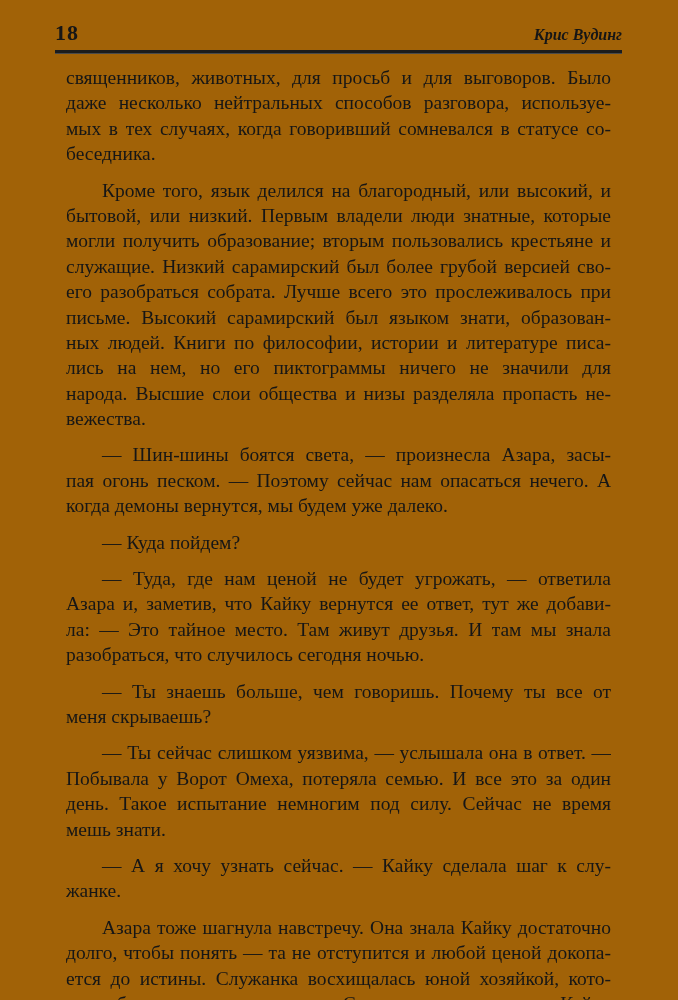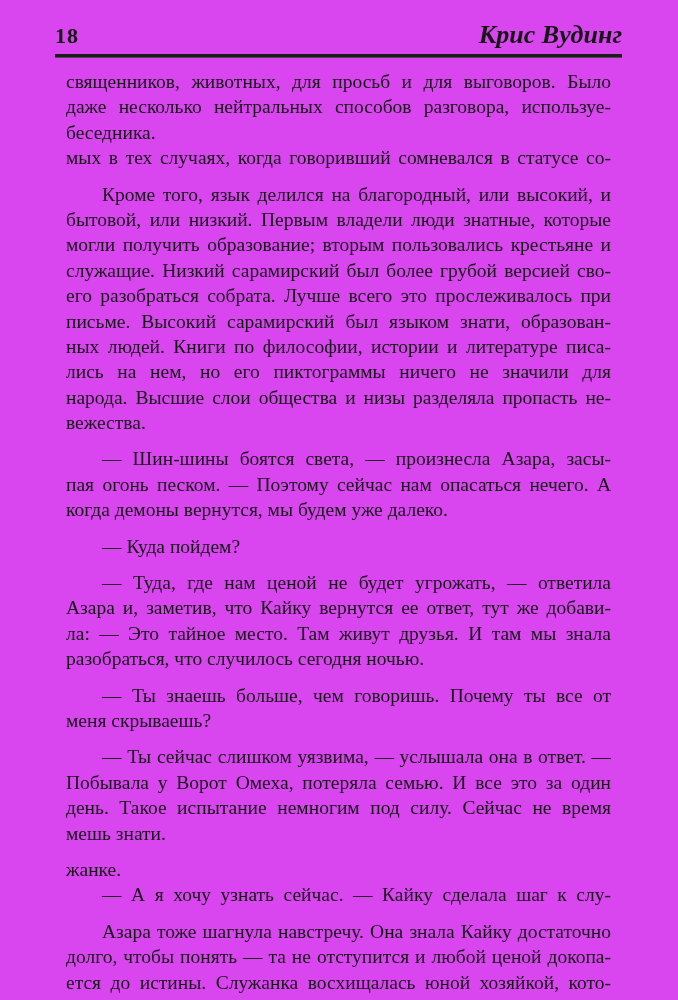--- a/index.html
+++ b/index.html
@@ -1,30 +1,30 @@
 <!DOCTYPE html>
 <html lang="ru"><head>
 <meta charset="utf-8">
 <style>
   html,body{margin:0;padding:0;background:#e8e8e6;}
   .page{
     width:678px;height:1000px;box-sizing:border-box;
-    background:#d946ef;color:#161616;
+    background:#a16207;color:#161616;
     padding:20px 56px 0 55px;
     font-family:"Liberation Serif","DejaVu Serif",serif;
     position:relative;overflow:hidden;margin:0 auto;
   }
   .page-header{
     display:flex;justify-content:space-between;align-items:baseline;
   }
   .page-number{
     font-size:22px;font-weight:700;letter-spacing:1px;
   }
   .running-title{
-    font-size:26px;font-weight:700;font-style:italic;
+    font-size:16px;font-weight:700;font-style:italic;
   }
   .header-rule{
     height:3px;background:#1c1c1c;margin-top:4px;
     border-bottom:1px solid #4a4a4a;
   }
   .page-body{
     margin-top:8px;
     font-size:19.5px;line-height:25.4px;
   }
   .paragraph{margin:11px;padding:0;}
@@ -48,22 +48,22 @@
 <div class="page">
   <div class="page-header">
     <span class="page-number">18</span>
     <span class="running-title">Крис Вудинг</span>
   </div>
   <div class="header-rule"></div>
   <div class="page-body">
       <div class="paragraph">
         <div class="text-line">священников, животных, для просьб и для выговоров. Было</div>
         <div class="text-line">даже несколько нейтральных способов разговора, используе-</div>
+        <div class="text-line">мых в тех случаях, когда говоривший сомневался в статусе со-</div>
         <div class="text-line last">беседника.</div>
-        <div class="text-line">мых в тех случаях, когда говоривший сомневался в статусе со-</div>
       </div>
       <div class="paragraph">
         <div class="text-line indent">Кроме того, язык делился на благородный, или высокий, и</div>
         <div class="text-line">бытовой, или низкий. Первым владели люди знатные, которые</div>
         <div class="text-line">могли получить образование; вторым пользовались крестьяне и</div>
         <div class="text-line">служащие. Низкий сарамирский был более грубой версией сво-</div>
         <div class="text-line">его разобраться собрата. Лучше всего это прослеживалось при</div>
         <div class="text-line">письме. Высокий сарамирский был языком знати, образован-</div>
         <div class="text-line">ных людей. Книги по философии, истории и литературе писа-</div>
         <div class="text-line">лись на нем, но его пиктограммы ничего не значили для простого</div>
@@ -88,22 +88,22 @@
         <div class="text-line indent">— Ты знаешь больше, чем говоришь. Почему ты все от</div>
         <div class="text-line last">меня скрываешь?</div>
       </div>
       <div class="paragraph">
         <div class="text-line indent">— Ты сейчас слишком уязвима, — услышала она в ответ. —</div>
         <div class="text-line">Побывала у Ворот Омеха, потеряла семью. И все это за один</div>
         <div class="text-line">день. Такое испытание немногим под силу. Сейчас не время</div>
         <div class="text-line last">мешь знати.</div>
       </div>
       <div class="paragraph">
+        <div class="text-line indent">— А я хочу узнать сейчас. — Кайку сделала шаг к слу-</div>
         <div class="text-line last">жанке.</div>
-        <div class="text-line indent">— А я хочу узнать сейчас. — Кайку сделала шаг к слу-</div>
       </div>
       <div class="paragraph">
         <div class="text-line indent">Азара тоже шагнула навстречу. Она знала Кайку достаточно</div>
         <div class="text-line">долго, чтобы понять — та не отступится и любой ценой докопа-</div>
         <div class="text-line">ется до истины. Служанка восхищалась юной хозяйкой, кото-</div>
         <div class="text-line">рую обманывала все это время. Сначала она думала, что Кайку</div>
       </div>
     </div>
 </div>
 

